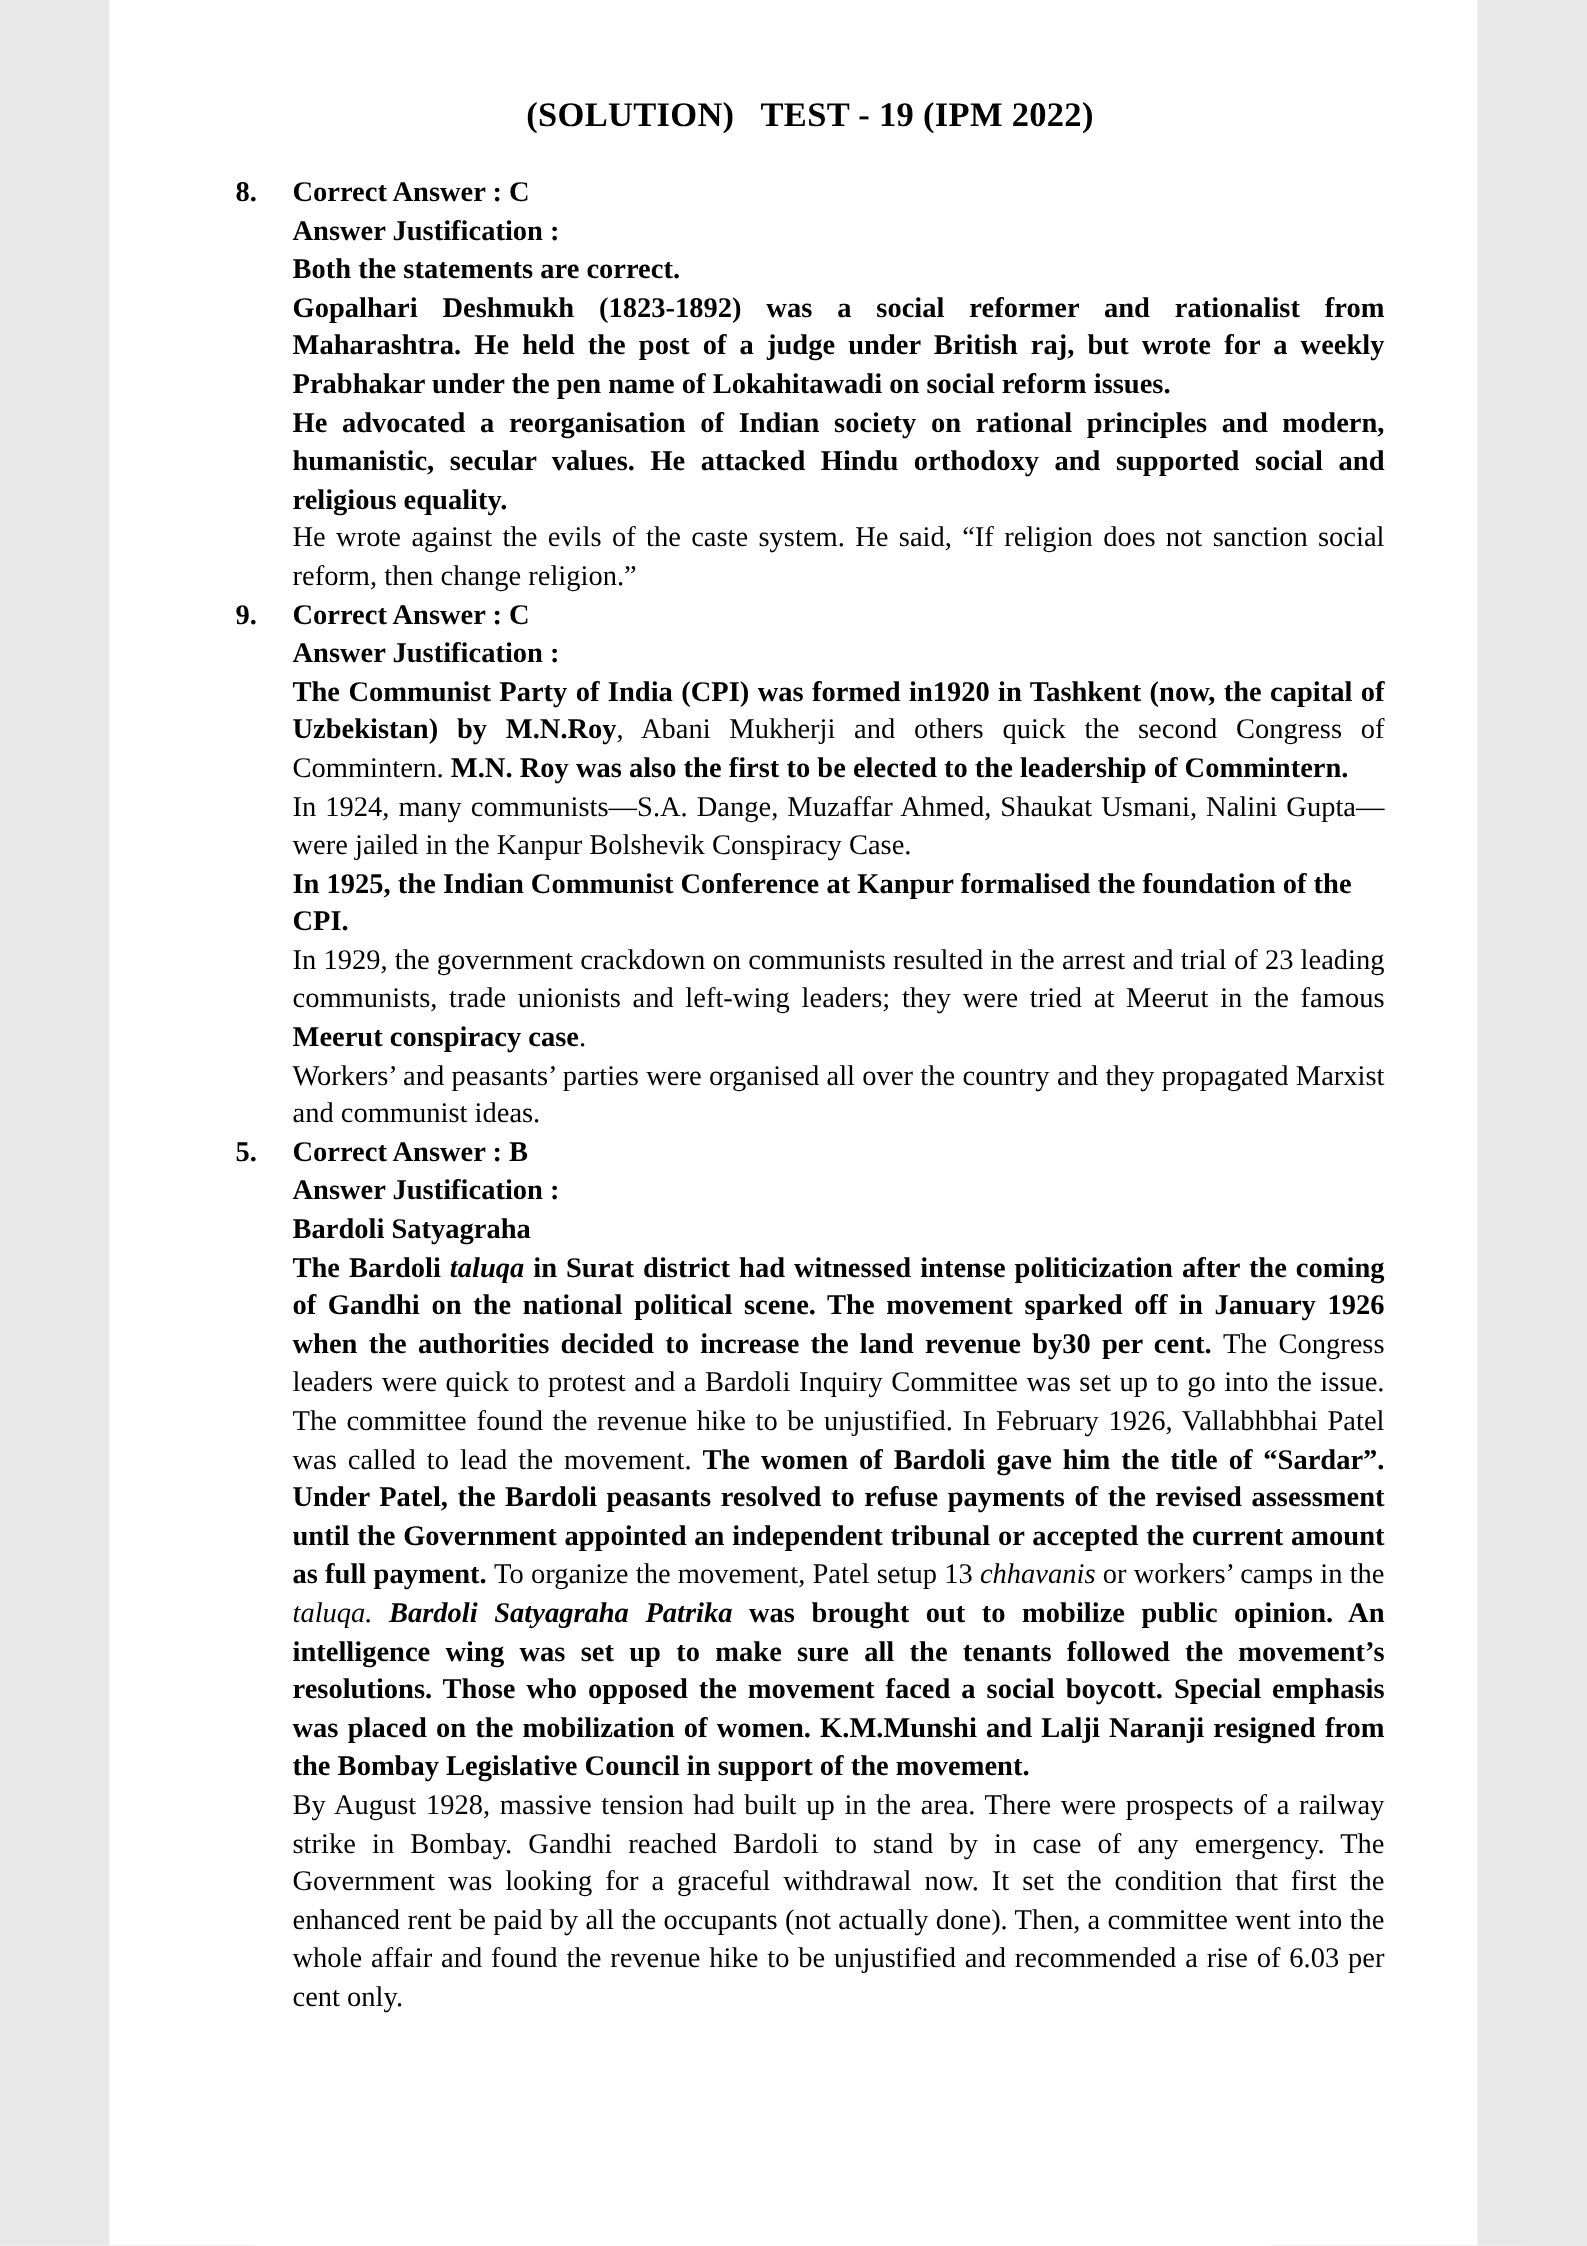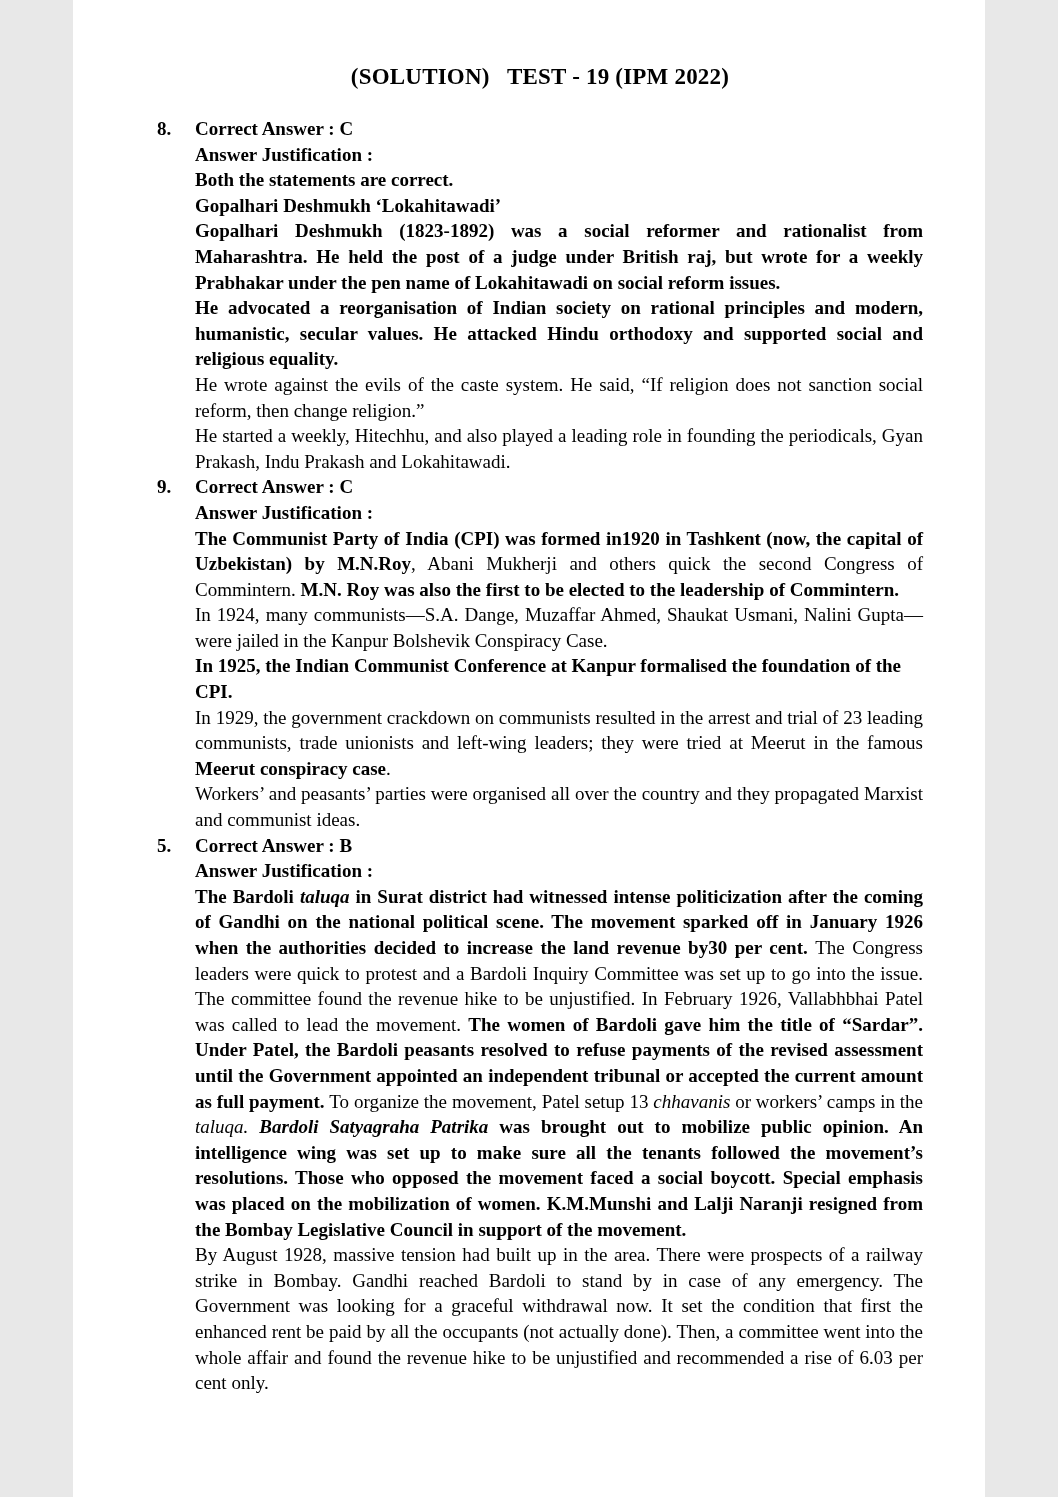--- a/index.html
+++ b/index.html
@@ -41,42 +41,41 @@
 
 <div class="page">
   <h1 class="doc-title">(SOLUTION)   TEST - 19 (IPM 2022)</h1>
   <div class="solutions">
       <div class="section">
         <div class="num">8.</div>
         <div class="content">
           <p class="para"><span class="b">Correct Answer : C</span></p>
           <p class="para"><span class="b">Answer Justification :</span></p>
           <p class="para"><span class="b">Both the statements are correct.</span></p>
-          <p class="para"><span class="b">Gopalhari Deshmukh ‘Lokahitawadi’</span></p>
           <p class="para just"><span class="b">Gopalhari Deshmukh (1823-1892) was a social reformer and rationalist from Maharashtra. He held the post of a judge under British raj, but wrote for a weekly Prabhakar under the pen name of Lokahitawadi on social reform issues.</span></p>
           <p class="para just"><span class="b">He advocated a reorganisation of Indian society on rational principles and modern, humanistic, secular values. He attacked Hindu orthodoxy and supported social and religious equality.</span></p>
           <p class="para just"><span>He wrote against the evils of the caste system. He said, “If religion does not sanction social reform, then change religion.”</span></p>
-          <p class="para just"><span>He started a weekly, Hitechhu, and also played a leading role in founding the periodicals, Gyan Prakash, Indu Prakash and Lokahitawadi.</span></p>
         </div>
       </div>
       <div class="section">
         <div class="num">9.</div>
         <div class="content">
           <p class="para"><span class="b">Correct Answer : C</span></p>
           <p class="para"><span class="b">Answer Justification :</span></p>
           <p class="para just"><span class="b">The Communist Party of India (CPI) was formed in1920 in Tashkent (now, the capital of Uzbekistan) by M.N.Roy</span><span>, Abani Mukherji and others quick the second Congress of Commintern. </span><span class="b">M.N. Roy was also the first to be elected to the leadership of Commintern.</span></p>
           <p class="para just"><span>In 1924, many communists—S.A. Dange, Muzaffar Ahmed, Shaukat Usmani, Nalini Gupta—were jailed in the Kanpur Bolshevik Conspiracy Case.</span></p>
           <p class="para"><span class="b">In 1925, the Indian Communist Conference at Kanpur formalised the foundation of the CPI.</span></p>
           <p class="para just"><span>In 1929, the government crackdown on communists resulted in the arrest and trial of 23 leading communists, trade unionists and left-wing leaders; they were tried at Meerut in the famous </span><span class="b">Meerut conspiracy case</span><span>.</span></p>
           <p class="para just"><span>Workers’ and peasants’ parties were organised all over the country and they propagated Marxist and communist ideas.</span></p>
         </div>
       </div>
       <div class="section">
         <div class="num">5.</div>
         <div class="content">
           <p class="para"><span class="b">Correct Answer : B</span></p>
           <p class="para"><span class="b">Answer Justification :</span></p>
+          <p class="para"><span class="b">Bardoli Satyagraha</span></p>
           <p class="para just"><span class="b">The Bardoli </span><span class="b i">taluqa</span><span class="b"> in Surat district had witnessed intense politicization after the coming of Gandhi on the national political scene. The movement sparked off in January 1926 when the authorities decided to increase the land revenue by30 per cent. </span><span>The Congress leaders were quick to protest and a Bardoli Inquiry Committee was set up to go into the issue. The committee found the revenue hike to be unjustified. In February 1926, Vallabhbhai Patel was called to lead the movement. </span><span class="b">The women of Bardoli gave him the title of “Sardar”. Under Patel, the Bardoli peasants resolved to refuse payments of the revised assessment until the Government appointed an independent tribunal or accepted the current amount as full payment. </span><span>To organize the movement, Patel setup 13 </span><span class="i">chhavanis</span><span> or workers’ camps in the </span><span class="i">taluqa. </span><span class="b i">Bardoli Satyagraha Patrika</span><span class="b"> was brought out to mobilize public opinion. An intelligence wing was set up to make sure all the tenants followed the movement’s resolutions. Those who opposed the movement faced a social boycott. Special emphasis was placed on the mobilization of women. K.M.Munshi and Lalji Naranji resigned from the Bombay Legislative Council in support of the movement.</span></p>
           <p class="para just"><span>By August 1928, massive tension had built up in the area. There were prospects of a railway strike in Bombay. Gandhi reached Bardoli to stand by in case of any emergency. The Government was looking for a graceful withdrawal now. It set the condition that first the enhanced rent be paid by all the occupants (not actually done). Then, a committee went into the whole affair and found the revenue hike to be unjustified and recommended a rise of 6.03 per cent only.</span></p>
         </div>
       </div>
     </div>
 </div>
 
 </body></html>

